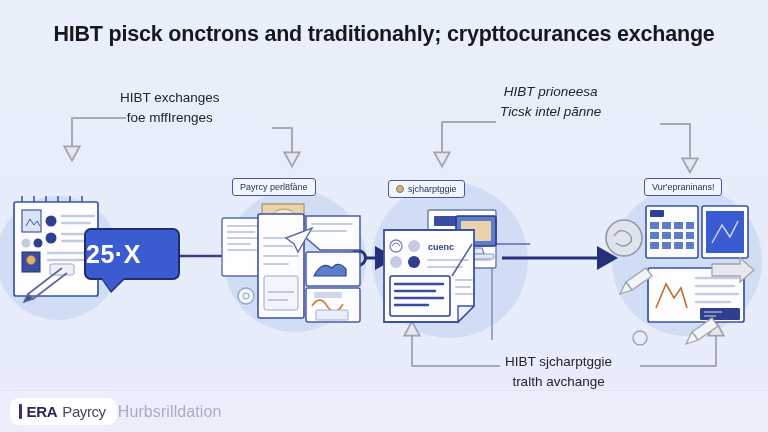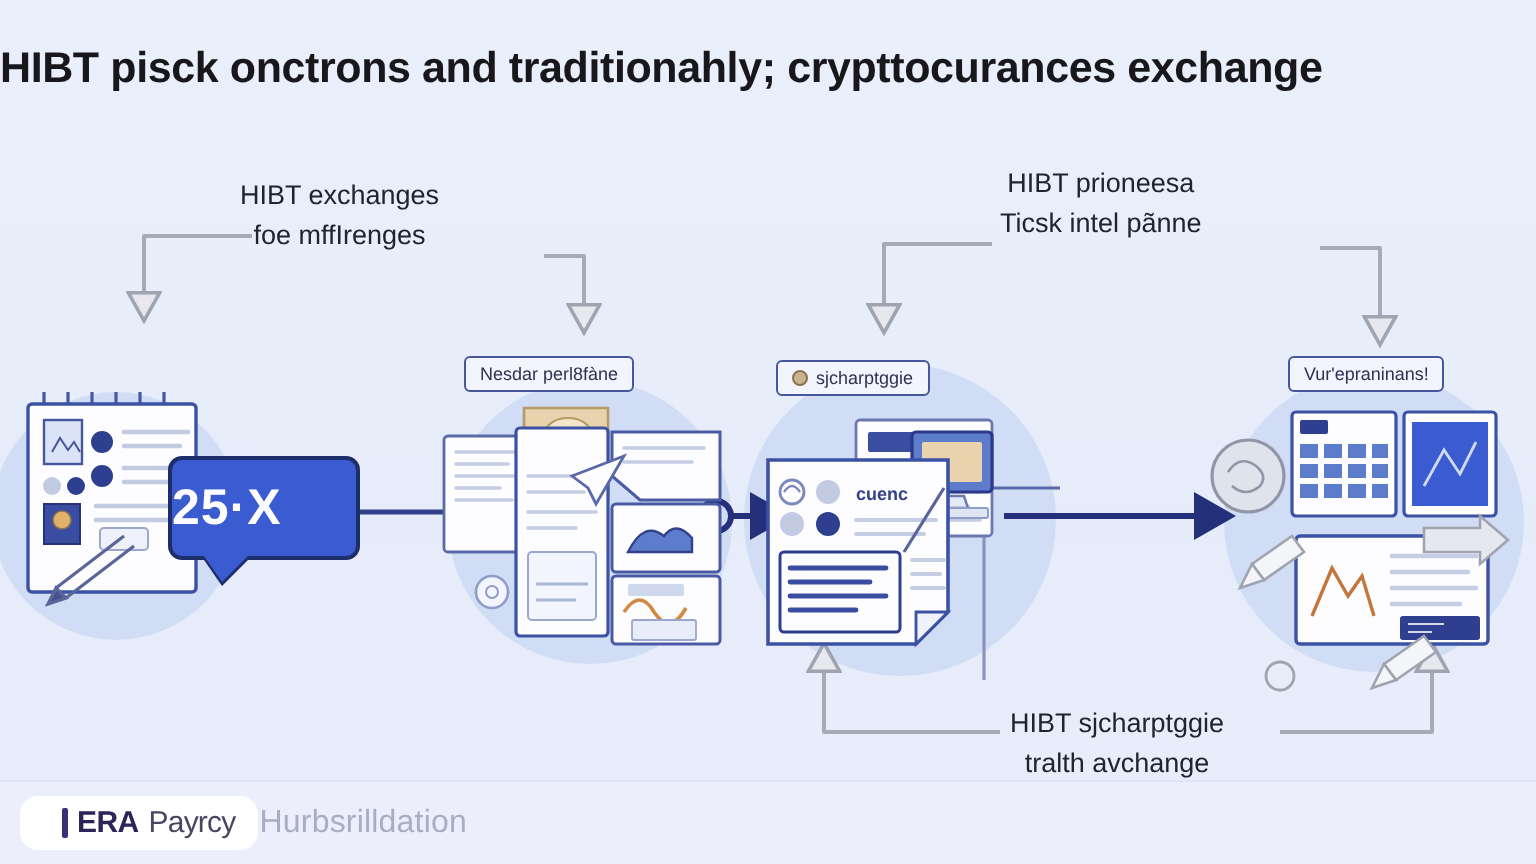--- a/index.html
+++ b/index.html
@@ -25,38 +25,39 @@
     background: linear-gradient(180deg, #eaeffc 0%, #e7ecfa 60%, #e9edfb 100%);
     overflow: hidden;
   }
 
   
   .title {
     position: absolute;
     top: 22px;
     left: 0;
     width: 768px;
+    text-align: center;
     font-size: 21.5px;
     font-weight: bold;
     color: #18181c;
     letter-spacing: -0.2px;
     white-space: nowrap;
   }
 
   
   .label {
     position: absolute;
     text-align: center;
     font-size: 13.5px;
     line-height: 1.45;
     color: #20242c;
     white-space: nowrap;
   }
   .label-tl { top: 88px; left: 120px; }
-  .label-tr { top: 82px; left: 500px; }
+  .label-tr { top: 82px; left: 500px; font-style: italic; }
   .label-br { top: 352px; left: 505px; }
 
   
   .blob {
     position: absolute;
     border-radius: 50%;
     background: #ccd9f4;
     opacity: 0.82;
   }
   .blob-1 { left: -4px;  top: 196px; width: 124px; height: 124px; }
@@ -132,21 +133,21 @@
     height: 42px;
     background: #eceffb;
     border-top: 1px solid #dfe4f6;
     display: flex;
     align-items: center;
   }
   .logo-pill {
     margin-left: 10px;
     background: #ffffff;
     border-radius: 9px;
-    padding: 5px 11px 5px 21px;
+    padding: 5px 11px 5px 9px;
     display: flex;
     align-items: center;
     gap: 5px;
   }
   .logo-bar {
     width: 2.5px; height: 15px;
     background: #3b2f7a; border-radius: 1px;
   }
   .logo-era {
     font-size: 15px; font-weight: bold; color: #2d2457; letter-spacing: -0.3px;
@@ -421,21 +422,21 @@
         <path d="M626,282 L646,268 L652,276 L632,290 Z"></path>
         <path d="M626,282 L632,290 L620,294 Z"></path>
         <path d="M692,332 L712,318 L718,326 L698,340 Z"></path>
         <path d="M692,332 L698,340 L686,344 Z"></path>
       </g>
       <circle cx="640" cy="338" r="7" fill="none" stroke="#a0a4b0" stroke-width="1.4"></circle>
     </g>
   </svg>
 
   <div class="chip" style="left:232px; top:178px;">
-    <span>Nesdar perl8fàne</span>
+    <span>Payrcy perl8fàne</span>
   </div>
 
   <div class="chip" style="left:388px; top:180px;text-align:center;">
     <span class="dot-ico"></span>
     <span>sjcharptggie</span>
   </div>
 
   <div class="chip" style="left:644px; top:178px;">
     <span>Vur'epraninans!</span>
   </div>

